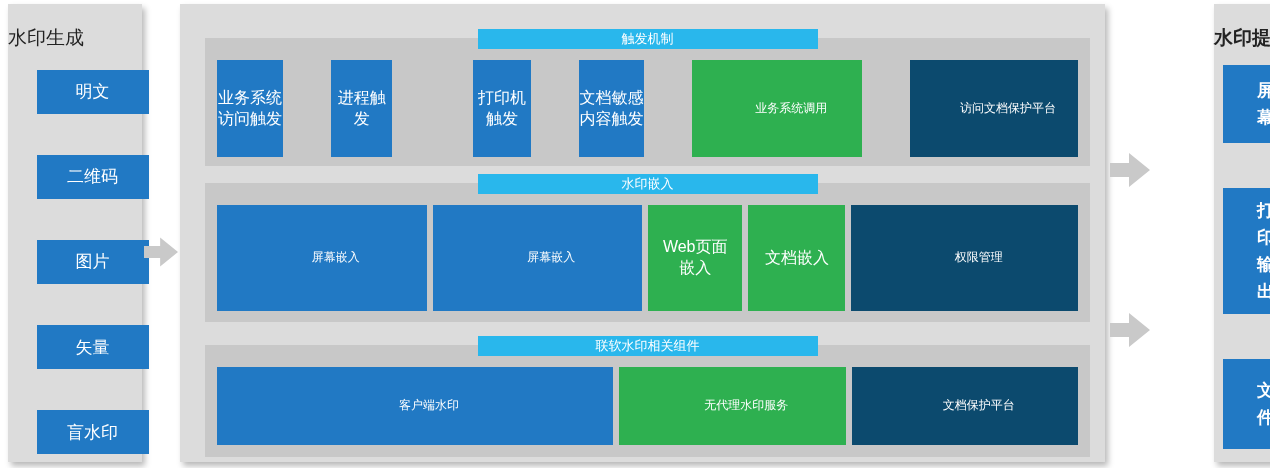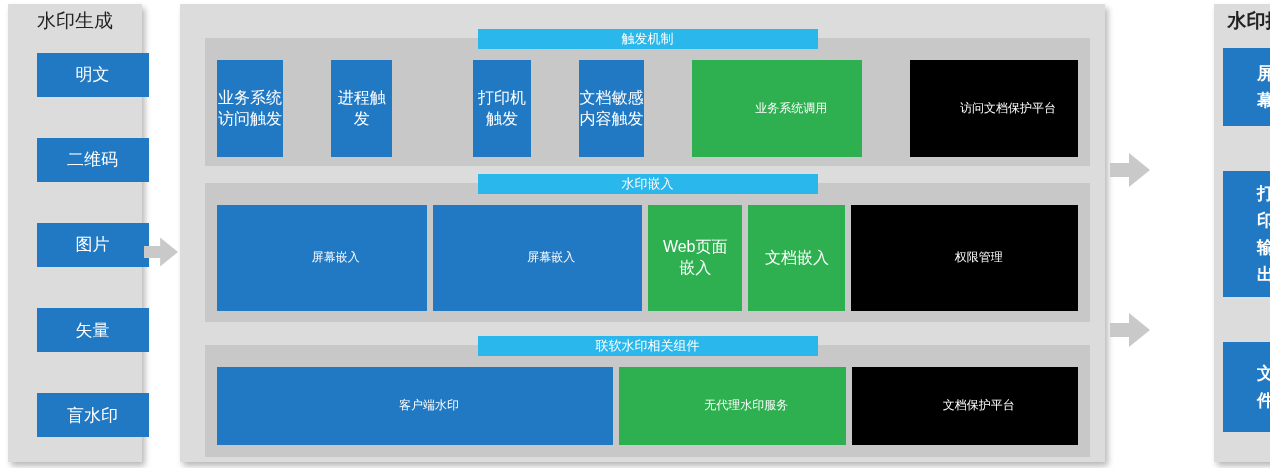--- a/index.html
+++ b/index.html
@@ -9,22 +9,22 @@
   }
   .panel {
     position:absolute; top:4px; height:458px;
     background:#dcdcdc; box-shadow:3px 4px 6px rgba(0,0,0,0.28);
   }
   .left-panel  { left:8px;    width:134px; }
   .right-panel { left:1214px; width:103px;font-weight:bold; }
   .middle-panel{ left:180px;  width:925px; }
 
   .panel-title {
-    text-align:center; font-size:19px; color:#222;
-    padding-top:6px; height:22px; line-height:22px;
+    text-align:left; font-size:19px; color:#222;
+    padding-top:23px; height:22px; line-height:22px;
   }
 
   
   .left-items {
     display:flex; flex-direction:column; align-items:center;
     justify-content:space-around; height:calc(100% - 32px);margin-left:35px;
   }
   .side-box {
     background:#2179c4; color:#fff; display:flex; align-items:center;
     justify-content:center; text-align:center; white-space:pre-line;
@@ -48,21 +48,21 @@
   .row2 .row-boxes { padding:22px 12px 11px; }
   .row3 .row-boxes { padding:22px 12px 12px; }
   .box {
     display:flex; align-items:center; justify-content:center;
     text-align:center; color:#fff; white-space:pre-line;
     font-size:16px; line-height:1.3; min-width:0;
   }
   .box.lg { font-size:12px;padding-left:28px; }
   .blue  { background:#2179c4; }
   .green { background:#2eb050; }
-  .dark  { background:#000000; }
+  .dark  { background:#0c4a6e; }
 
   .arrow { position:absolute; }
   .arrow-left    { left:144px;  top:233px; }
   .arrow-right-1 { left:1110px; top:151px; }
   .arrow-right-2 { left:1110px; top:311px; }
 </style>
 </head>
 <body>
 
 <div class="panel left-panel">

